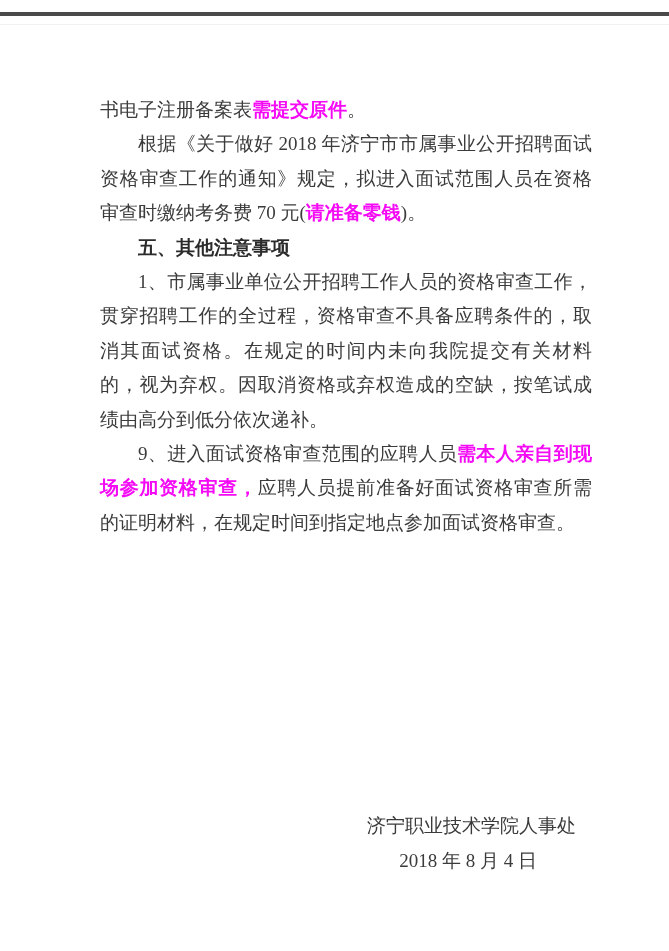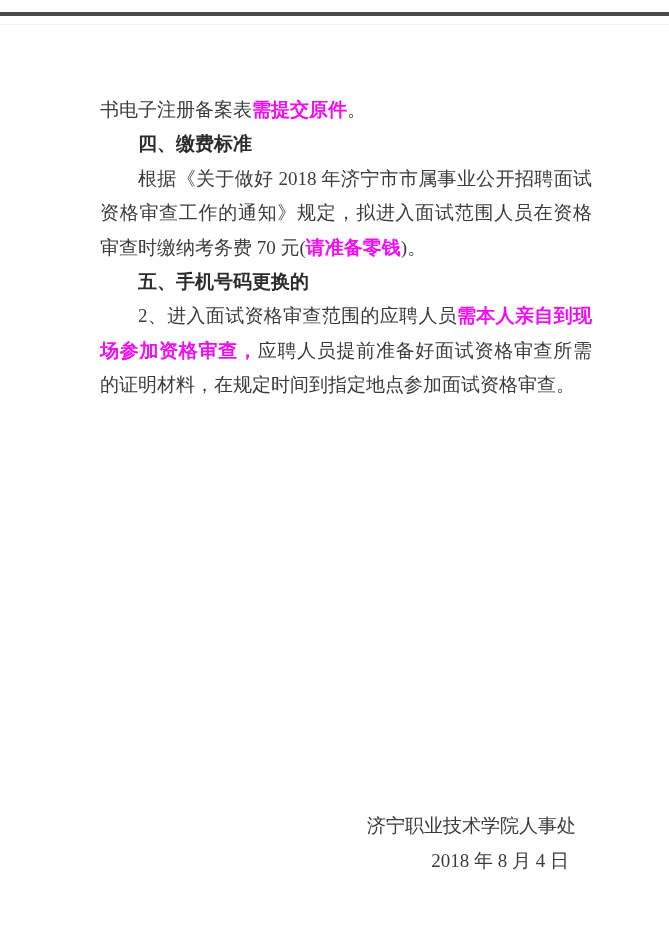--- a/index.html
+++ b/index.html
@@ -58,36 +58,36 @@
     font-weight: bold;
   }
   .sig-block {
     position: absolute;
     top: 796px;
     right: 100px;
     width: 202px;
     font-size: 19px;
     line-height: 35px;
     color: #3b3b3b;
-    text-align: right;
+    text-align: center;
     white-space: nowrap;
   }
 </style>
 </head>
 <body>
 
 <div class="page">
   <div class="top-bar"></div>
   <div class="top-faint-line"></div>
 
   <div class="doc">
       <p class=""><span class="">书电子注册备案表</span><span class="hl">需提交原件</span><span class="">。</span></p>
-      <p class="heading indent"><span class="">四、缴费标准</span></p>
       <p class="indent"><span class="">根据《关于做好 2018 年济宁市市属事业公开招聘面试资格审查工作的通知》规定，拟进入面试范围人员在资格审查时缴纳考务费 70 元(</span><span class="hl">请准备零钱</span><span class="">)。</span></p>
-      <p class="heading indent"><span class="">五、手机号码更换的</span></p>
-      <p class="indent"><span class="">2、进入面试资格审查范围的应聘人员</span><span class="hl">需本人亲自到现场参加资格审查，</span><span class="">应聘人员提前准备好面试资格审查所需的证明材料，在规定时间到指定地点参加面试资格审查。</span></p>
+      <p class="heading indent"><span class="">五、其他注意事项</span></p>
+      <p class="indent"><span class="">1、市属事业单位公开招聘工作人员的资格审查工作，贯穿招聘工作的全过程，资格审查不具备应聘条件的，取消其面试资格。在规定的时间内未向我院提交有关材料的，视为弃权。因取消资格或弃权造成的空缺，按笔试成绩由高分到低分依次递补。</span></p>
+      <p class="indent"><span class="">9、进入面试资格审查范围的应聘人员</span><span class="hl">需本人亲自到现场参加资格审查，</span><span class="">应聘人员提前准备好面试资格审查所需的证明材料，在规定时间到指定地点参加面试资格审查。</span></p>
     </div>
 
   <div class="sig-block">
     <div>济宁职业技术学院人事处</div>
     <div>2018 年 8 月 4 日</div>
   </div>
 </div>
 
 </body></html>

